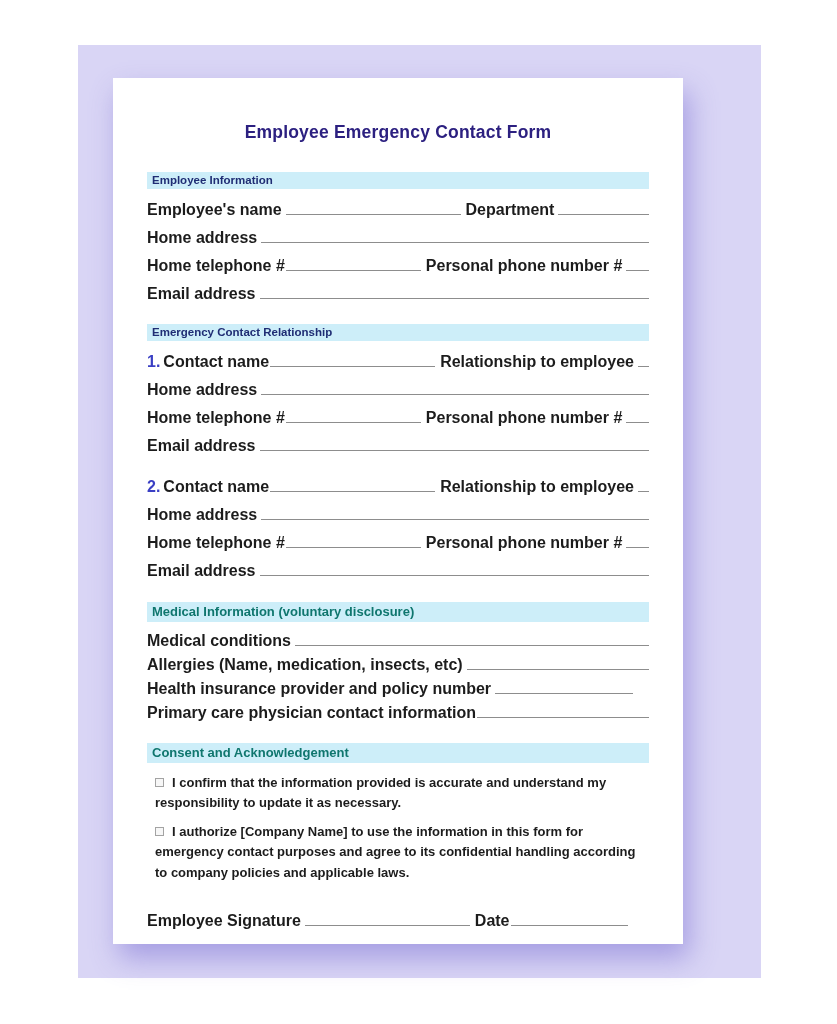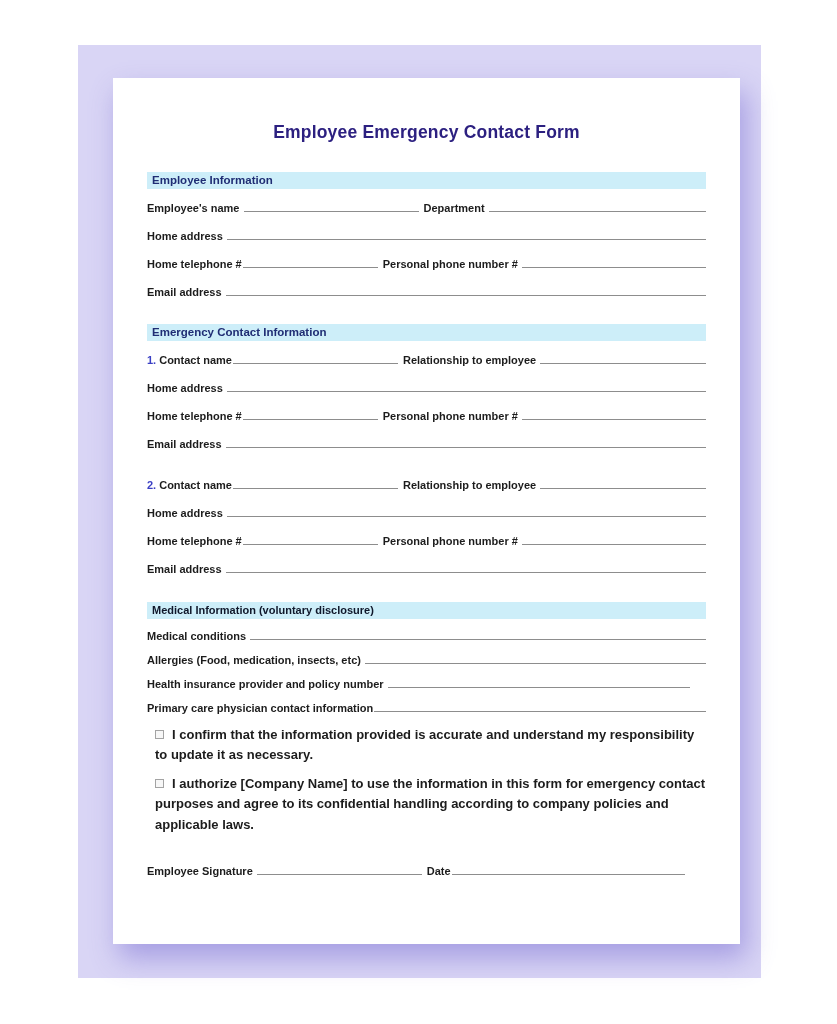--- a/index.html
+++ b/index.html
@@ -12,49 +12,49 @@
   }
   .backdrop {
     position: absolute;
     left: 78px; top: 45px;
     width: 683px; height: 933px;
     background: #d9d5f5;
   }
   .paper {
     position: absolute;
     left: 35px; top: 33px;
-    width: 627px; height: 866px;
+    width: 570px; height: 866px;
     background: #ffffff;
     box-sizing: border-box;
     padding: 0 34px;
     box-shadow: 6px 14px 26px rgba(104, 92, 205, 0.45);
   }
   .title {
     margin: 44px 0 0 0;
     text-align: center;
     font-size: 17.5px;
     font-weight: 700;
     letter-spacing: 0.2px;
     color: #2c2080;
   }
   .bar {
     background: #cdeef9;
     box-sizing: border-box;
     padding: 2px 0 3px 5px;
     font-weight: 700;
   }
   .bar.small { font-size: 11.5px; color: #1f2d74; }
-  .bar.large { font-size: 11px; color: #0f172a; }
+  .bar.large { font-size: 13px; color: #0f766e; }
   .mt-sec1 { margin-top: 29px; }
   .mt-sec  { margin-top: 25px; }
   .mt-med  { margin-top: 26px; }
   .row {
     display: flex;
     align-items: baseline;
-    font-size: 11px;
+    font-size: 16px;
     font-weight: 600;
     color: #1c1c1c;
     height: 14px;
     margin-top: 14px;
     white-space: nowrap;
   }
   .row.first { margin-top: 12px; }
   .row.gap-lg { margin-top: 27px; }
   .row.tight { margin-top: 10px; }
   .row.sig { margin-top: 29px; }
@@ -119,21 +119,21 @@
       <span class="lbl2">Personal phone number #</span>
       <span class="line grow"></span>
     </div>
 
     <div class="row">
       <span>Email address</span>
       <span class="line grow"></span>
     </div>
 
     <div class="bar small mt-sec">
-      <span>Emergency Contact Information</span>
+      <span>Emergency Contact Relationship</span>
     </div>
 
     <div class="row first">
       <span class="num">1.</span>
       <span>Contact name</span>
       <span class="line w165 nosp"></span>
       <span class="lbl2">Relationship to employee</span>
       <span class="line grow"></span>
     </div>
 
@@ -182,34 +182,37 @@
     <div class="bar large mt-med">
       <span>Medical Information (voluntary disclosure)</span>
     </div>
 
     <div class="row first tight">
       <span>Medical conditions</span>
       <span class="line grow"></span>
     </div>
 
     <div class="row tight">
-      <span>Allergies (Food, medication, insects, etc)</span>
+      <span>Allergies (Name, medication, insects, etc)</span>
       <span class="line grow"></span>
     </div>
 
     <div class="row tight">
       <span>Health insurance provider and policy number</span>
       <span class="line grow mr16"></span>
     </div>
 
     <div class="row tight">
       <span>Primary care physician contact information</span>
       <span class="line grow nosp"></span>
     </div>
 
+    <div class="bar large mt-sec">
+      <span>Consent and Acknowledgement</span>
+    </div>
 
     <p class="consent"><span class="checkbox"></span><span>I confirm that the information provided is accurate and understand my responsibility to update it as necessary.</span></p>
 
     <p class="consent second"><span class="checkbox"></span><span>I authorize [Company Name] to use the information in this form for emergency contact purposes and agree to its confidential handling according to company policies and applicable laws.</span></p>
 
     <div class="row sig">
       <span>Employee Signature</span>
       <span class="line w165"></span>
       <span class="lbl2">Date</span>
       <span class="line grow nosp mr21"></span>

